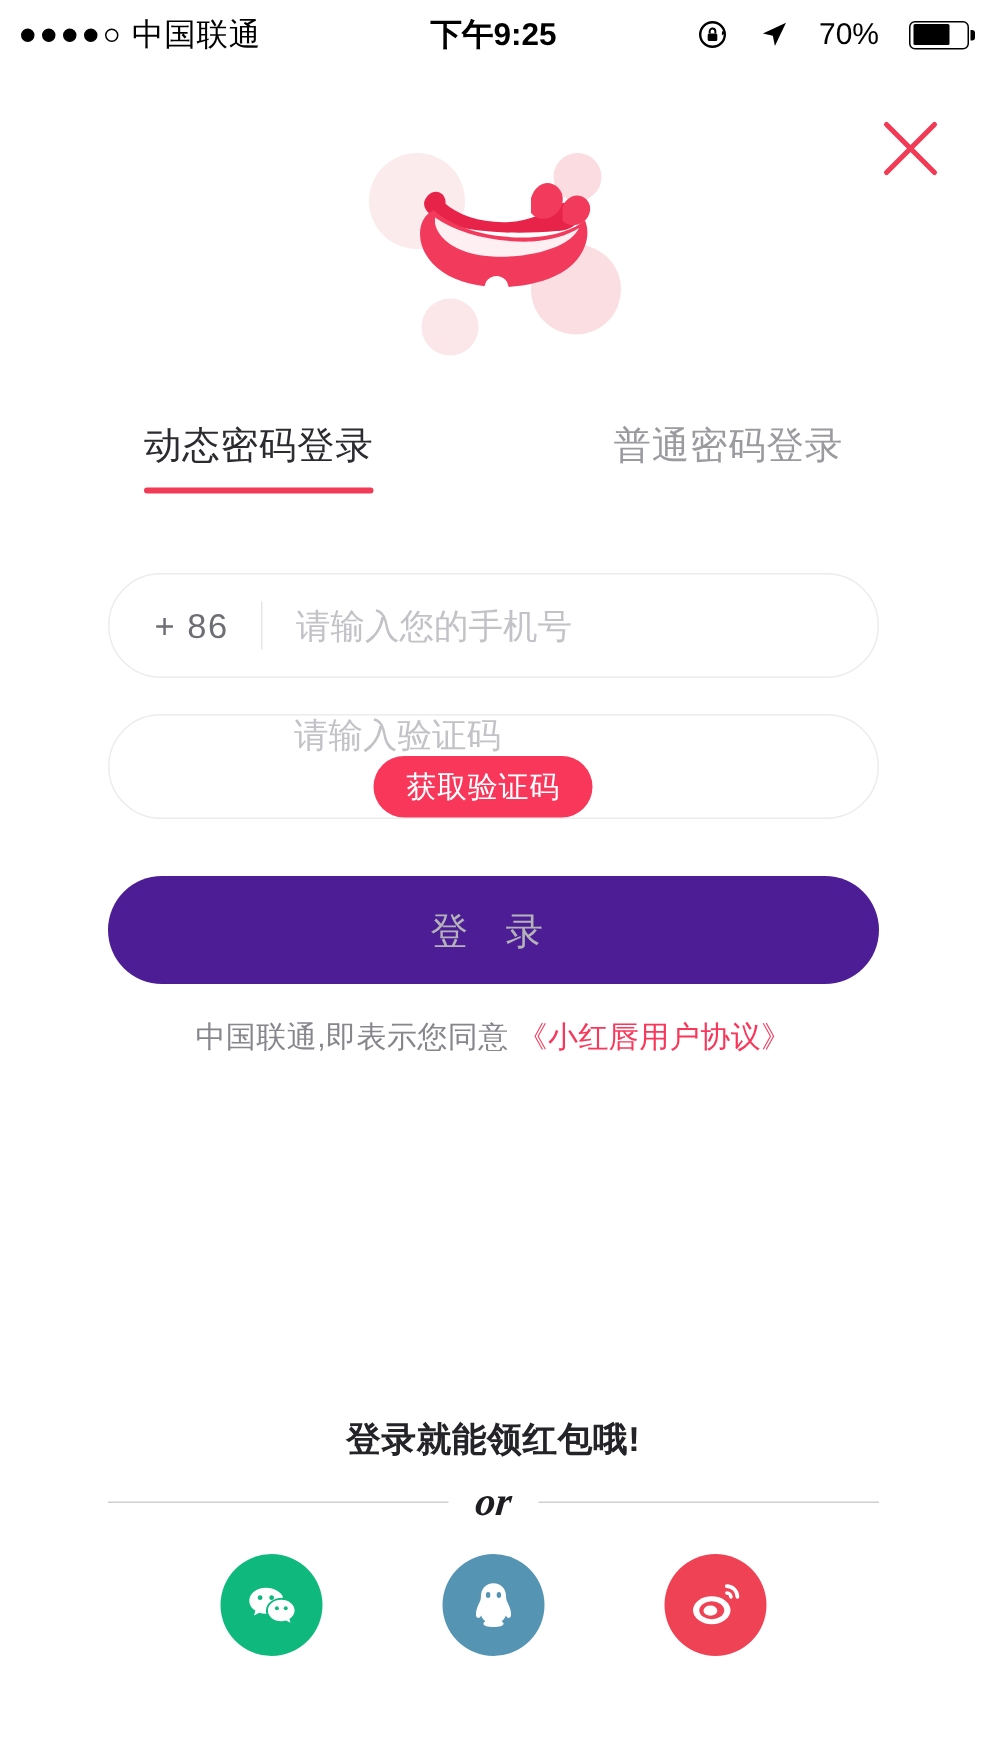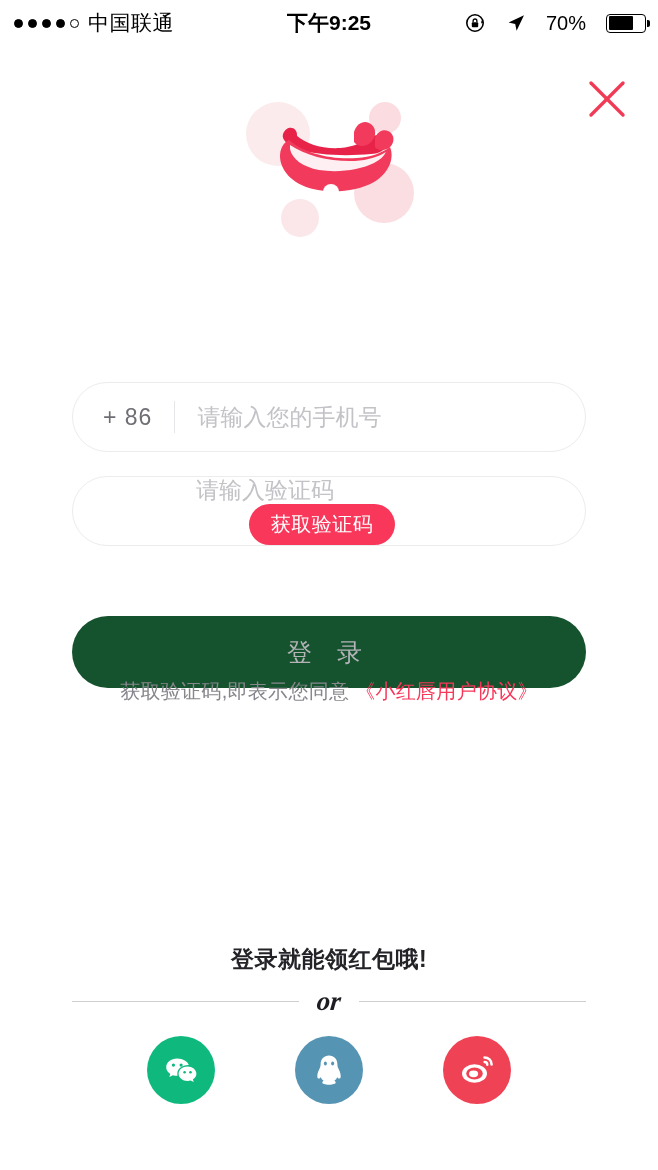--- a/index.html
+++ b/index.html
@@ -71,22 +71,22 @@
   #code-field .txt-input { padding-left:30px; }
   .code-btn {
     margin-right:14px; border:none; cursor:pointer;
     background:#F8375A; color:#fff; font-size:20px;
     padding:0 22px; height:58px; border-radius:21px; letter-spacing:.5px;
     font-family:"Liberation Sans","DejaVu Sans",sans-serif;
   }
 
   
   .login-btn {
-    position:absolute; top:616px; left:72px; width:514px; height:72px;
-    border:none; border-radius:36px; background:#14532d; color:#b3b3b8;
+    position:absolute; top:584px; left:72px; width:514px; height:72px;
+    border:none; border-radius:36px; background:#4c1d95; color:#b3b3b8;
     font-size:25px; letter-spacing:9px; cursor:pointer;
     font-family:"Liberation Sans","DejaVu Sans",sans-serif;
   }
 
   
   .agreement {
     position:absolute; top:678px; left:0; width:658px; text-align:center;
     font-size:20px; color:#86868c; letter-spacing:.3px;
   }
   .agreement .link { color:#F8375A; cursor:pointer; }
@@ -169,36 +169,40 @@
       <path d="M47 44c14 13 42 20 68 18 14-1 25-5 33-11
                5 12-2 27-16 35-16 9-41 12-61 7C50 88 38 74 38 60c0-7 3-13 9-16z" fill="#F23B5C"></path>
       <path d="M112 36c3-10 12-13 18-7 5 5 4 13-2 18-5 4-12 4-16-1z" fill="#F23B5C"></path>
       <path d="M133 42c3-8 11-10 16-5 4 4 3 11-2 15-5 3-11 3-14-1z" fill="#F23B5C"></path>
       <path d="M48 49c16 11 41 17 65 16 13-1 23-4 31-9-2 4-6 8-12 11
                -14 7-36 10-55 7-16-3-27-11-29-21z" fill="#FFFFFF" opacity=".92"></path>
       <circle cx="89" cy="96" r="8" fill="#FFFFFF"></circle>
     </svg>
   </div>
 
+  <div class="tabs">
+    <div class="tab active">动态密码登录</div>
+    <div class="tab">普通密码登录</div>
+  </div>
 
   <div class="field" id="phone-field">
     <span class="cc">+ 86</span>
     <span class="divider-v"></span>
     <input class="txt-input" type="tel" placeholder="请输入您的手机号" style="">
   </div>
 
   <div class="field" id="code-field">
     <input class="txt-input" type="text" placeholder="请输入验证码" style="">
     <button class="code-btn">获取验证码</button>
   </div>
 
   <button class="login-btn">登 录</button>
 
   <div class="agreement">
-    <span>获取验证码,即表示您同意 </span><span class="link">《小红唇用户协议》</span>
+    <span>中国联通,即表示您同意 </span><span class="link">《小红唇用户协议》</span>
   </div>
 
   <div class="promo">登录就能领红包哦!</div>
 
   <div class="or-row">
     <span class="or-line"></span>
     <span class="or-text">or</span>
     <span class="or-line"></span>
   </div>
 

